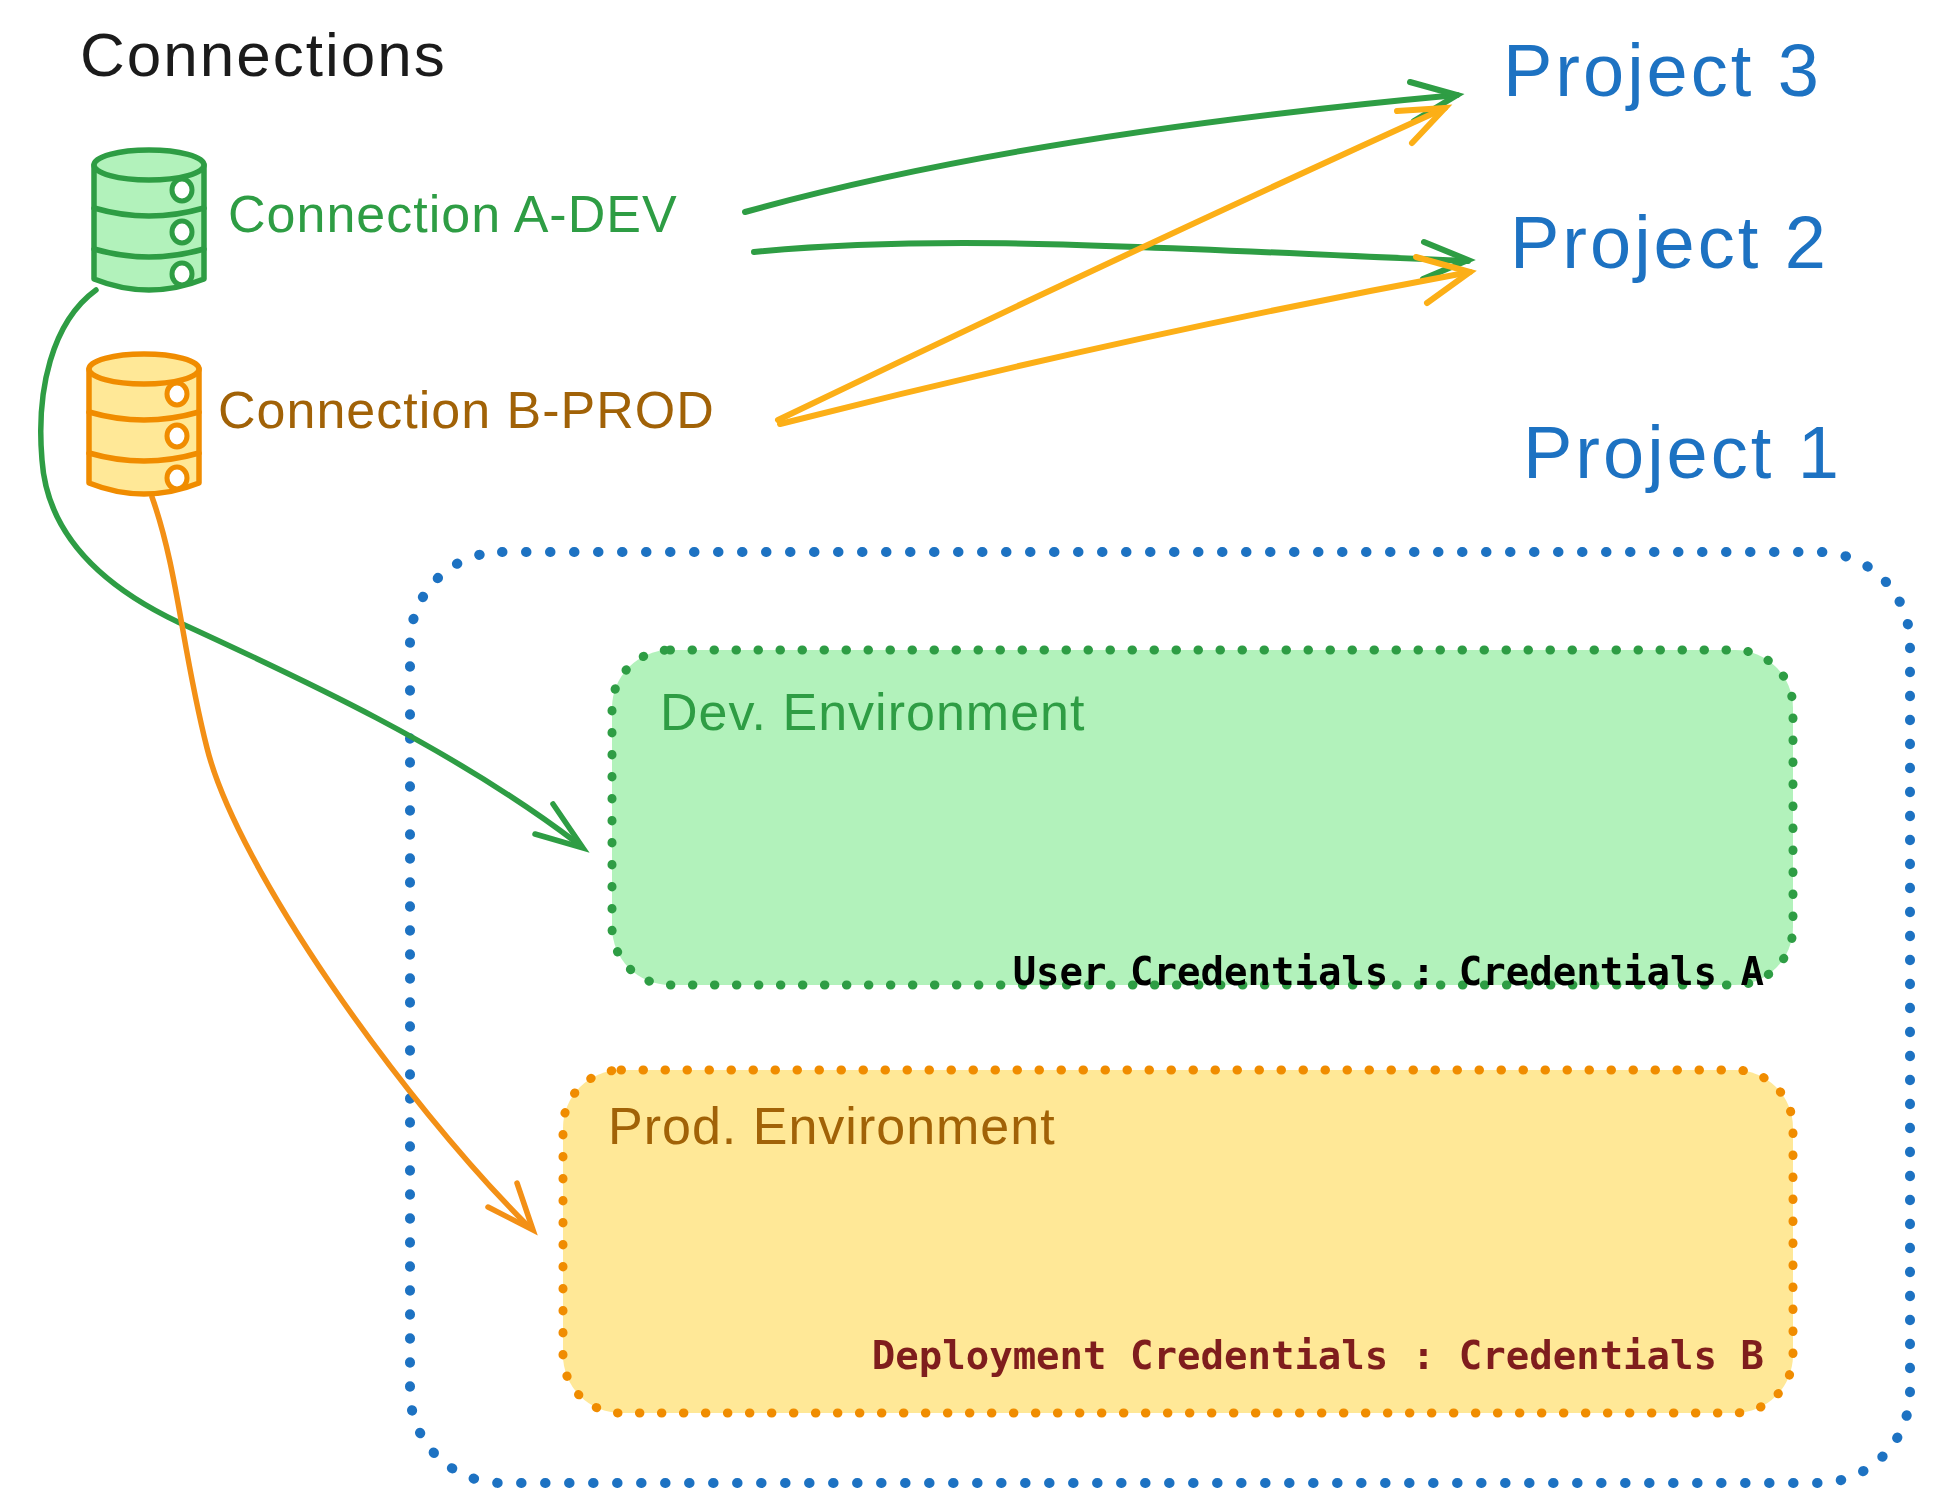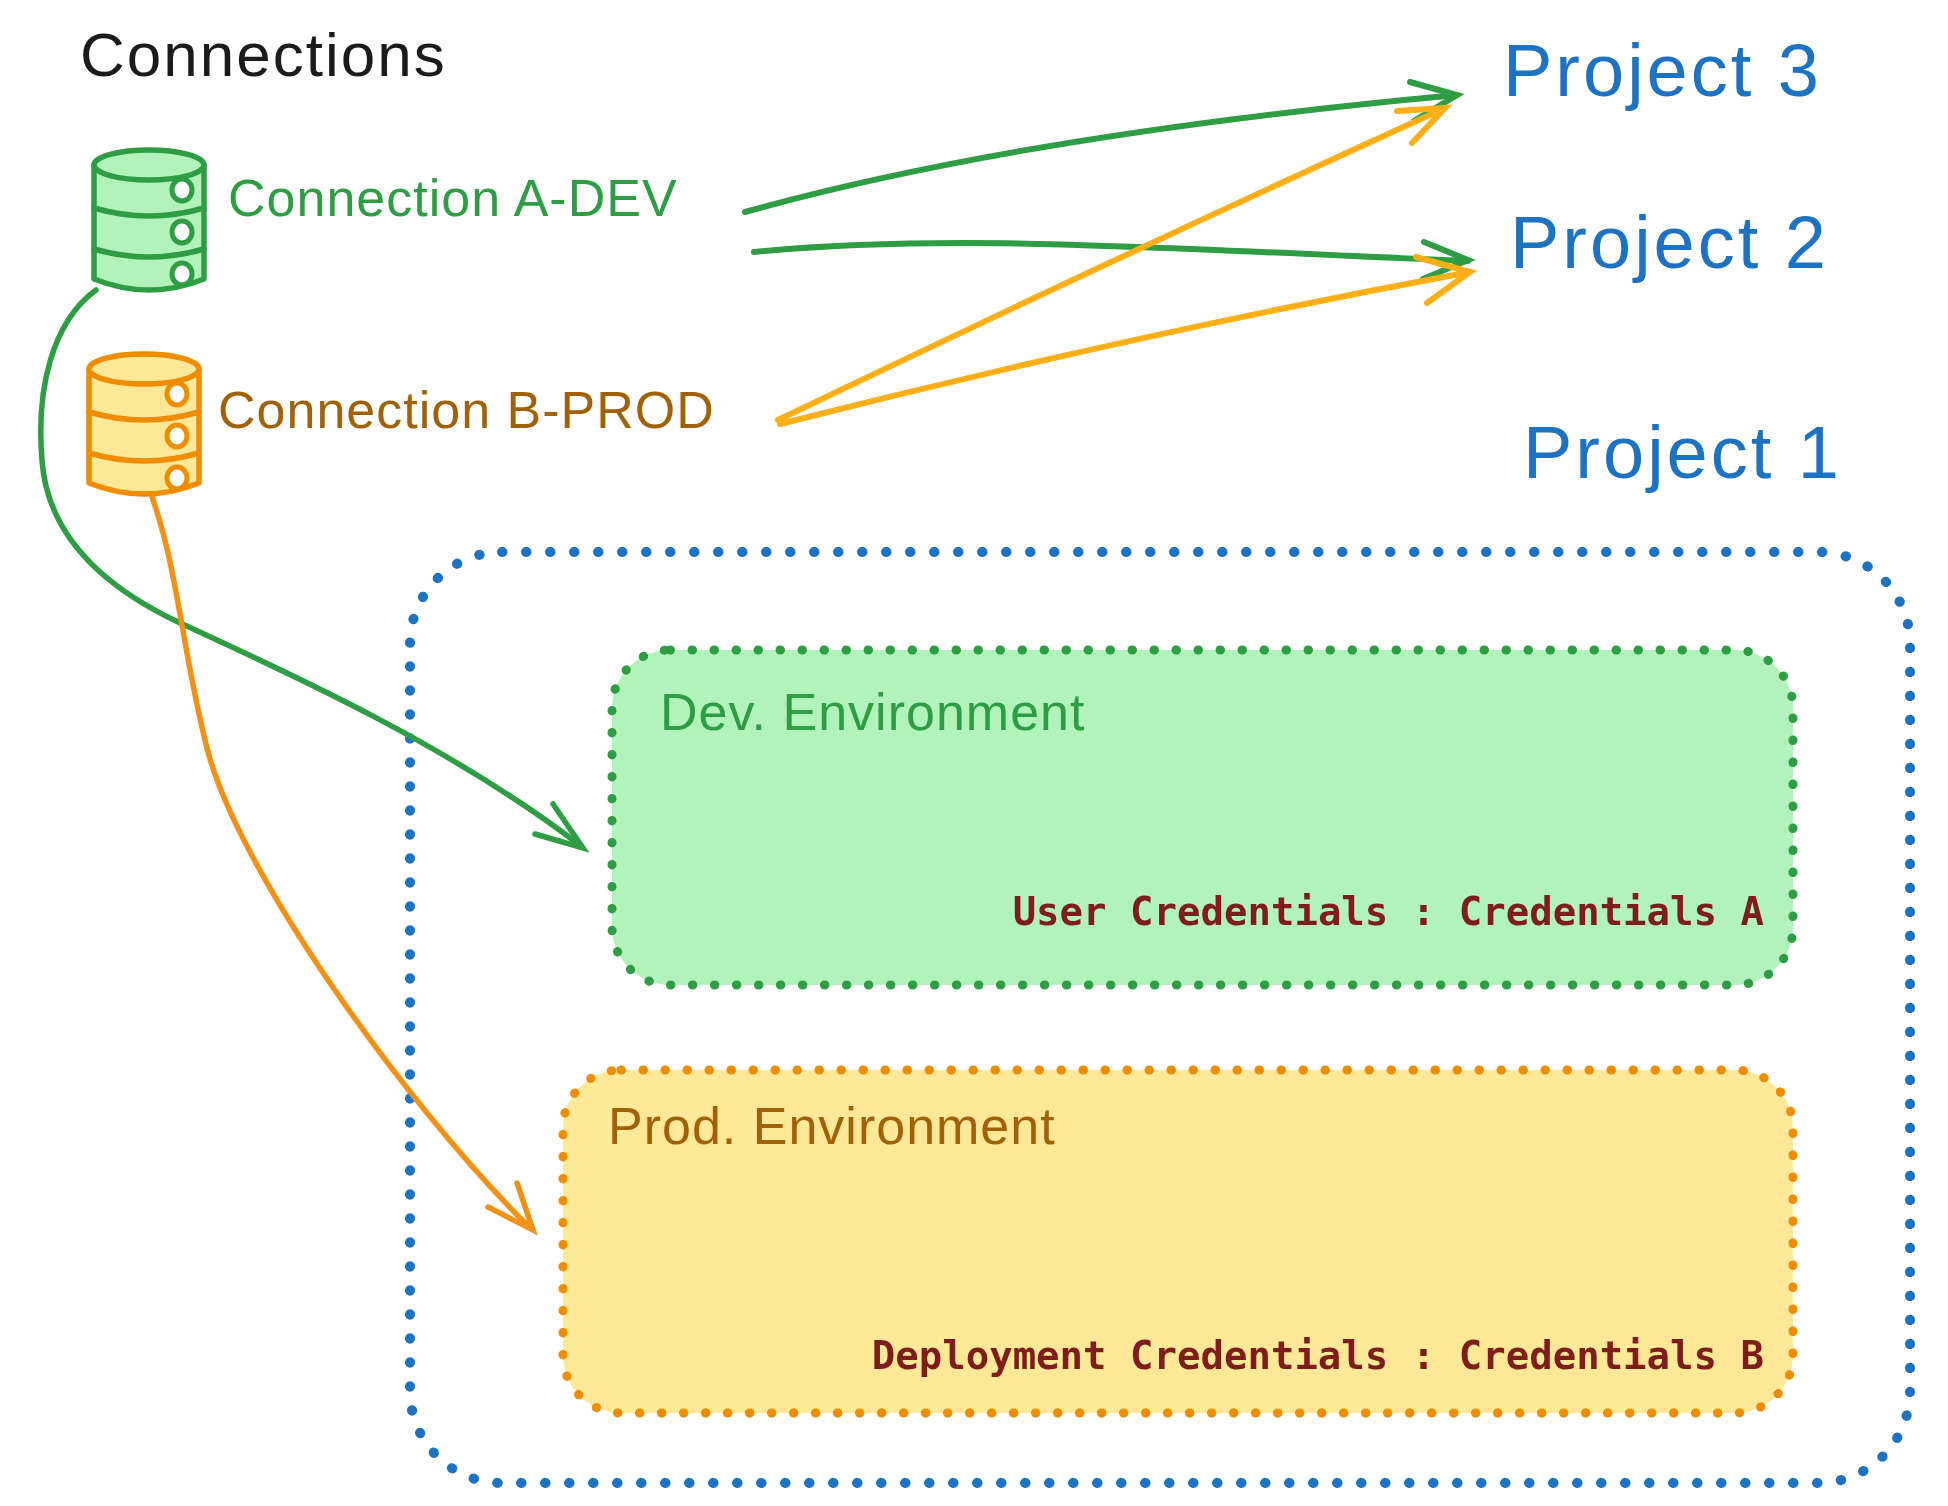--- a/index.html
+++ b/index.html
@@ -18,21 +18,21 @@
     font-weight:400;
     letter-spacing:1px;
   }
   .title{
     left:80px;top:24px;
     font-size:62px;
     color:#1b1b1b;
     letter-spacing:2px;
   }
   .conn-label{font-size:52px;}
-  .conn-a{left:228px;top:172px;color:#2e9d44;}
+  .conn-a{left:228px;top:188px;color:#2e9d44;}
   .conn-b{left:218px;top:384px;color:#a16207;}
   .project-label{
     font-size:74px;
     color:#1d72c2;
     letter-spacing:3px;
   }
   .proj-3{left:1503px;top:34px;}
   .proj-2{left:1510px;top:206px;}
   .proj-1{left:1523px;top:416px;}
   .env-name{font-size:52px;letter-spacing:1px;}
@@ -40,21 +40,21 @@
   .env-prod-name{left:608px;top:1100px;color:#a16207;}
   .cred{
     position:absolute;
     right:184px;
     font-family:"DejaVu Sans Mono", monospace;
     font-weight:700;
     font-size:39px;
     line-height:1;
     white-space:nowrap;
   }
-  .cred-dev{top:892px;color:#7f1d1d;}
+  .cred-dev{top:952px;color:#000000;}
   .cred-prod{top:1336px;color:#7f1d1d;}
 </style>
 </head>
 <body>
 
 <div class="canvas">
 
   <svg class="layer" viewBox="0 0 1948 1506">
 
     <rect x="410" y="552" width="1500" height="931" rx="92" ry="92" fill="none" stroke="#1d72c2" stroke-width="10" stroke-dasharray="0.5 23.5" stroke-linecap="round"></rect>

